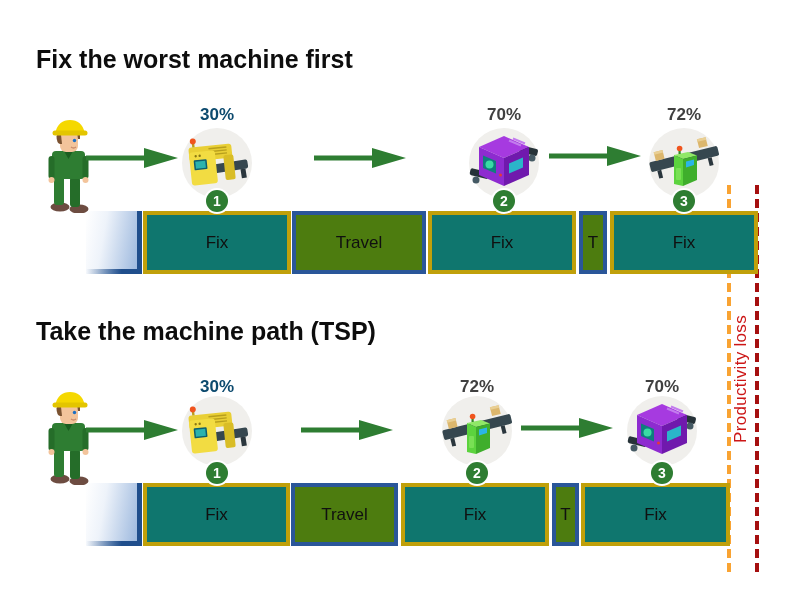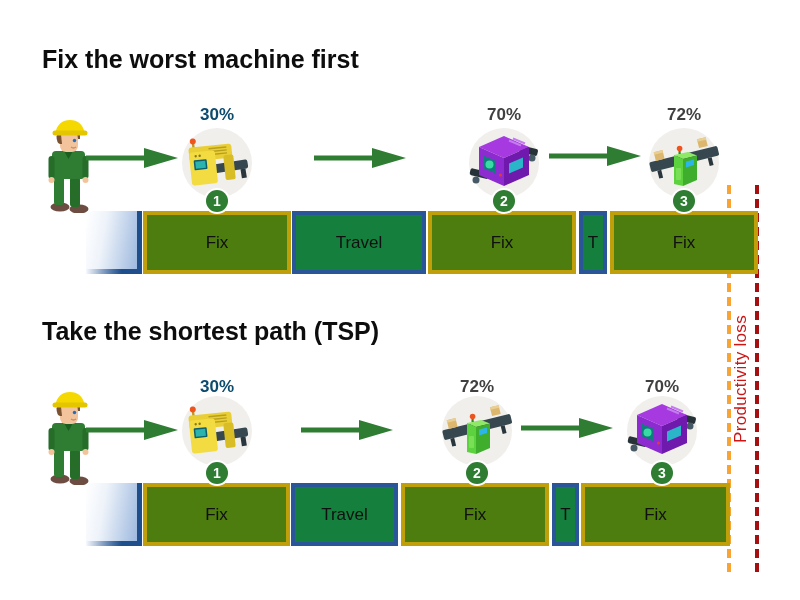--- a/index.html
+++ b/index.html
@@ -9,21 +9,21 @@
   }
   
   .marker-line{position:absolute;top:185px;height:390px;width:4px;z-index:1;}
   .marker-orange{left:727px;background:repeating-linear-gradient(to bottom,#f9a332 0 9px,transparent 9px 14px);}
   .marker-red{left:755px;background:repeating-linear-gradient(to bottom,#a50f0f 0 9px,transparent 9px 14px);}
   .loss-label{
     position:absolute;left:741px;top:379px;transform:translate(-50%,-50%) rotate(-90deg);
     color:#cc1616;font-size:17px;white-space:nowrap;z-index:1;letter-spacing:.3px;
   }
   
-  .section-title{position:absolute;left:42px;font-size:25px;font-weight:bold;color:#0d0d0d;z-index:3;}
+  .section-title{position:absolute;left:36px;font-size:25px;font-weight:bold;color:#0d0d0d;z-index:3;}
   .title-1{top:45px}.title-2{top:317px}
   
   .worker{position:absolute;width:60px;height:100px;z-index:3;}
   .worker-1{left:40px;top:113px}.worker-2{left:40px;top:385px}
   .arrow{position:absolute;width:92px;height:24px;z-index:3;}
   .a1r1{left:86px;top:146px}.a2r1{left:314px;top:146px}.a3r1{left:549px;top:144px}
   .a1r2{left:86px;top:418px}.a2r2{left:301px;top:418px}.a3r2{left:521px;top:416px}
   
   .machine{position:absolute;width:70px;height:70px;z-index:3;}
   .m1r1{left:182px;top:128px}.m2r1{left:469px;top:128px}.m3r1{left:649px;top:128px}
@@ -38,22 +38,22 @@
     z-index:4;box-shadow:0 0 0 2px #ffffff;
   }
   .b1r1{left:206px;top:190px}.b2r1{left:493px;top:190px}.b3r1{left:673px;top:190px}
   .b1r2{left:206px;top:462px}.b2r2{left:466px;top:462px}.b3r2{left:651px;top:462px}
   
   .seg{
     position:absolute;box-sizing:border-box;height:63px;display:flex;align-items:center;
     justify-content:center;font-size:17px;color:#101010;z-index:2;
   }
   .row1 .seg{top:211px}.row2 .seg{top:483px}
-  .seg-fix{background:#4d7c0f;border:4px solid #c0a00a;}
-  .seg-travel{background:#15803d;border:4px solid #2a5699;}
+  .seg-fix{background:#0f766e;border:4px solid #c0a00a;}
+  .seg-travel{background:#4d7c0f;border:4px solid #2a5699;}
   .seg-start{background:linear-gradient(100deg,#ffffff 0%,#eef3fa 35%,#9cb8de 100%);border-right:5px solid #1f4e8c;}
   .seg-start::after{content:"";position:absolute;left:0;right:0;bottom:0;height:5px;
     background:linear-gradient(to right,rgba(31,78,140,0),#1f4e8c 70%);}
   
   .r1-start{left:86px;width:56px}
   .r1-fix1{left:143px;width:148px}
   .r1-travel{left:292px;width:134px}
   .r1-fix2{left:428px;width:148px}
   .r1-t{left:579px;width:28px}
   .r1-fix3{left:610px;width:148px}
@@ -202,21 +202,21 @@
       <div class="seg seg-start r1-start"></div>
       <div class="seg seg-fix r1-fix1">Fix</div>
       <div class="seg seg-travel r1-travel">Travel</div>
       <div class="seg seg-fix r1-fix2">Fix</div>
       <div class="seg seg-travel r1-t">T</div>
       <div class="seg seg-fix r1-fix3">Fix</div>
     </div>
   </div>
 
   <div>
-    <div class="section-title title-2">Take the shortest path (TSP)</div>
+    <div class="section-title title-2">Take the machine path (TSP)</div>
 
     <svg class="worker worker-2" viewBox="0 0 60 100">
         <use href="#def-worker"></use>
       </svg>
 
     <svg class="arrow a1r2" viewBox="0 0 92 24">
         <use href="#def-arrow"></use>
       </svg>
     <svg class="arrow a2r2" viewBox="0 0 92 24">
         <use href="#def-arrow"></use>

